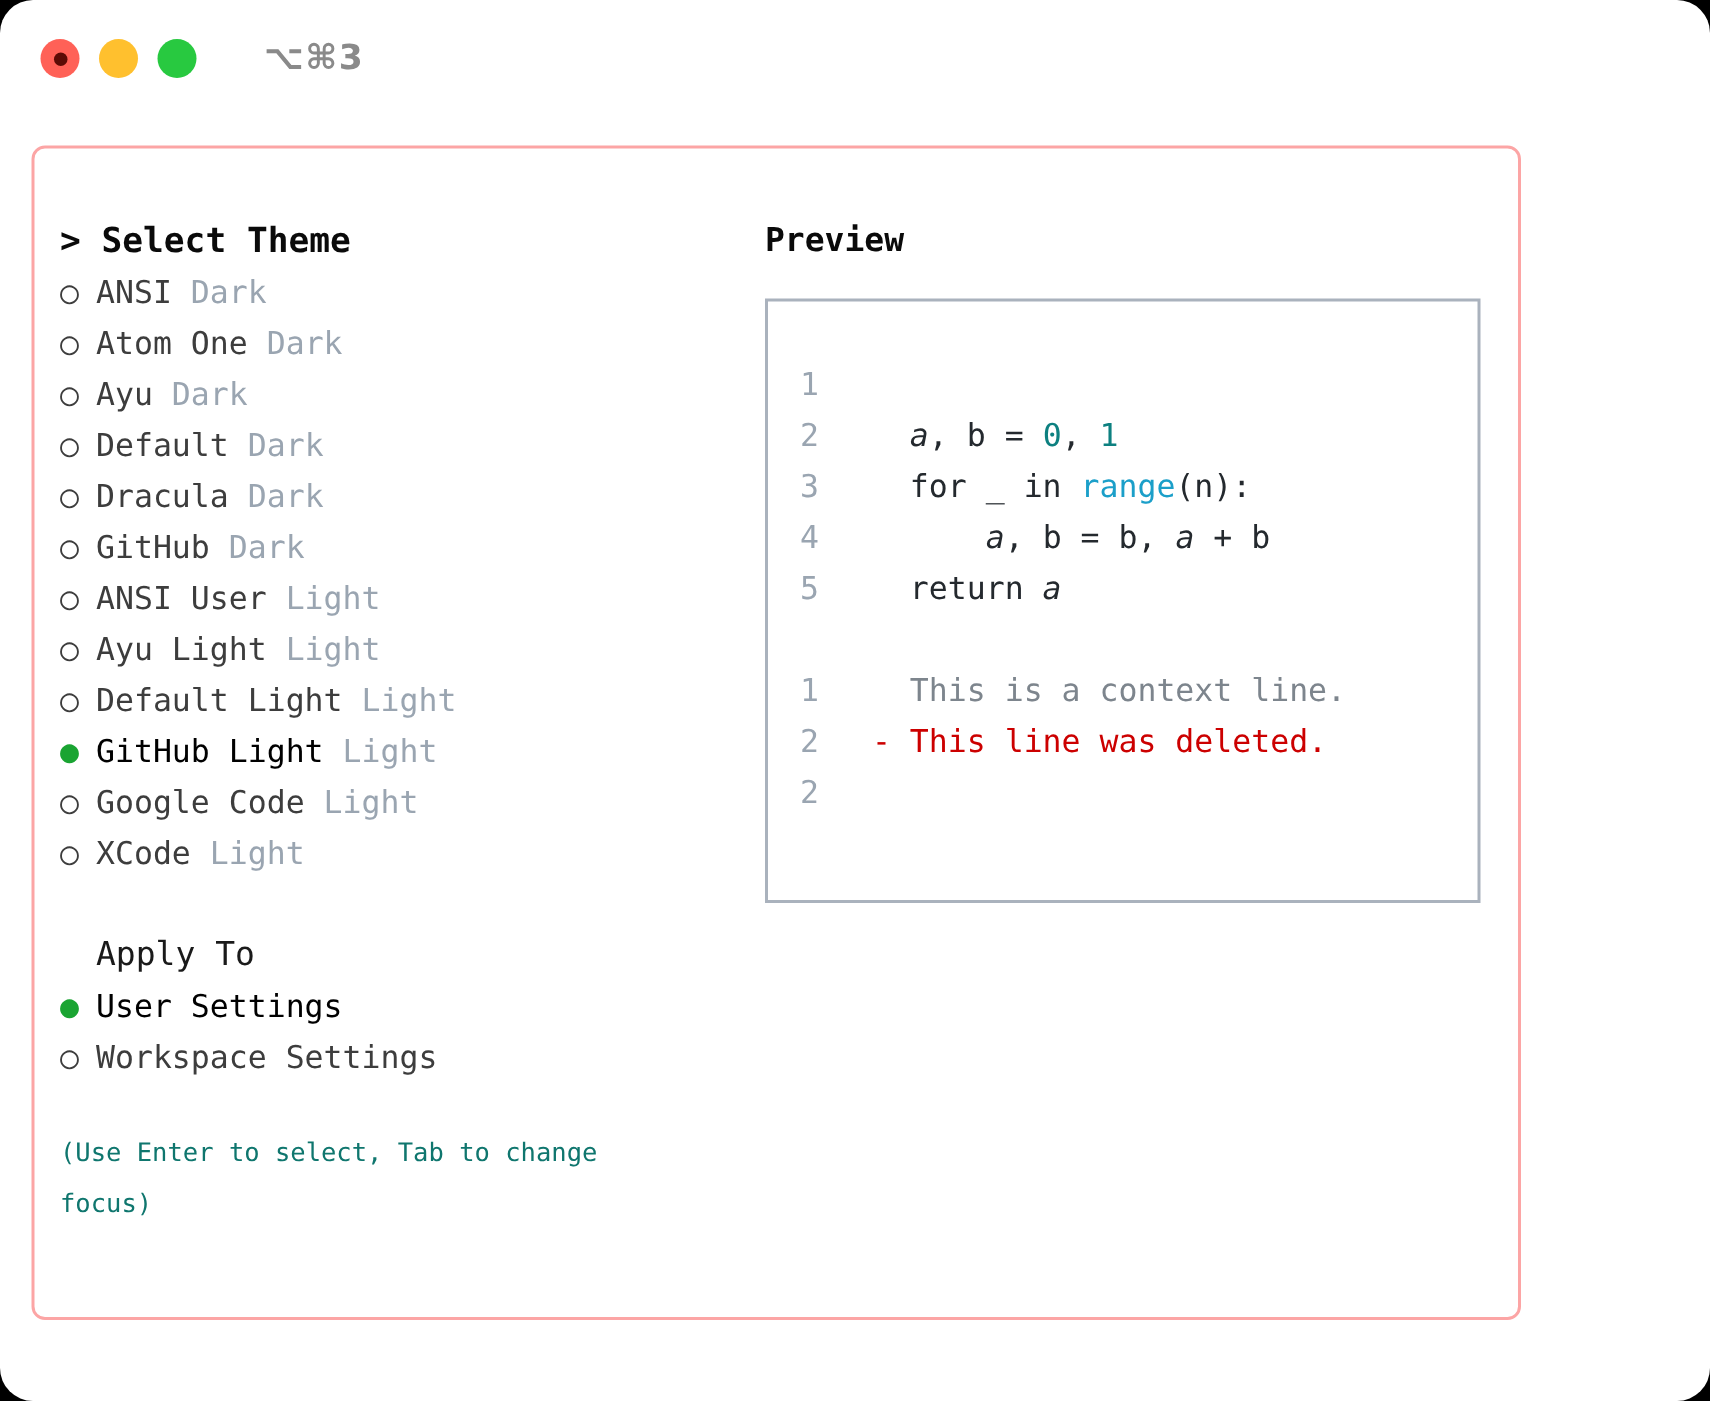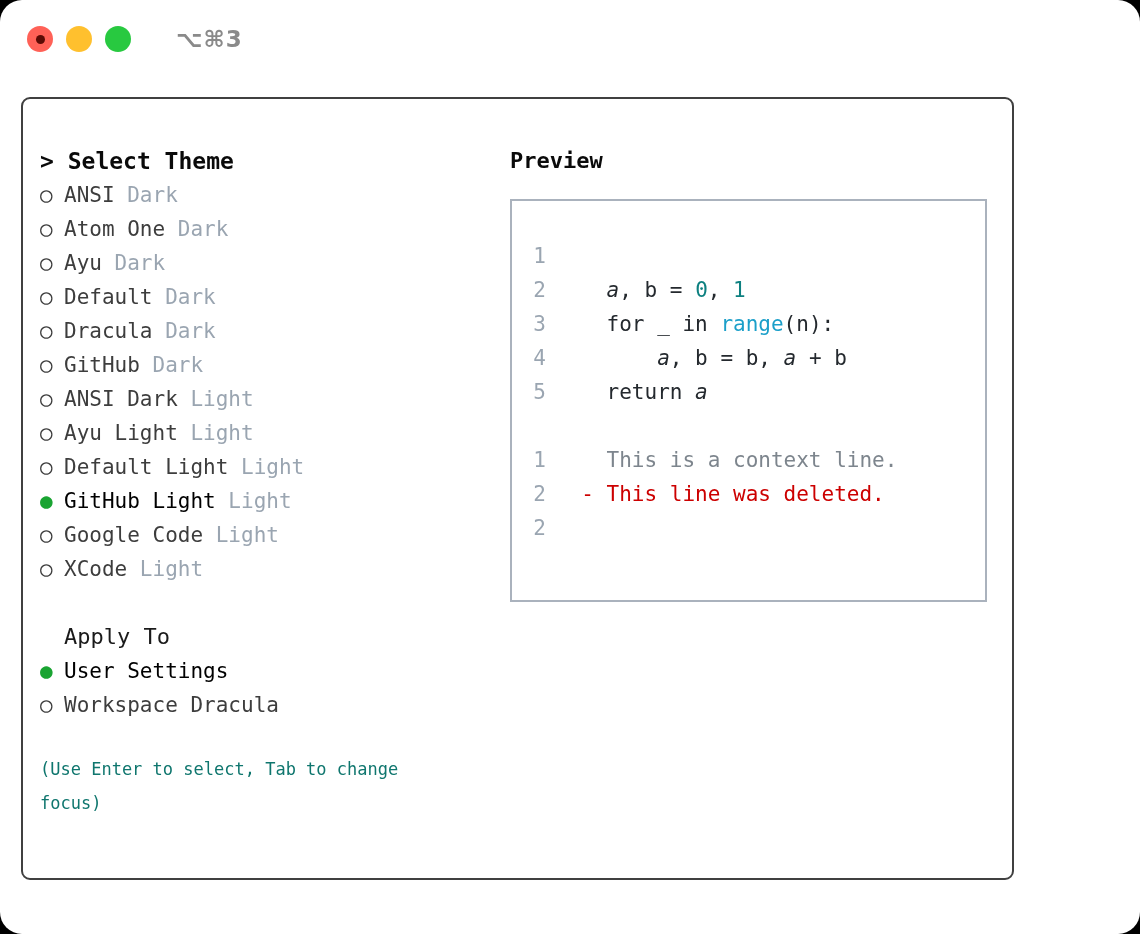--- a/index.html
+++ b/index.html
@@ -37,21 +37,21 @@
     font-size: 23px;
     font-weight: 700;
     color: #8a8a8a;
     letter-spacing: 1px;
   }
   
   .panel {
     position: absolute;
     left: 21px; top: 97px;
     width: 993px; height: 783px;
-    border: 2px solid #404040;
+    border: 2px solid #fca5a5;
     border-radius: 9px;
     background: #ffffff;
     text-decoration: underline;
   }
   .cols { position: absolute; left: 0; top: 0; width: 100%; height: 100%; }
   .left-col { position: absolute; left: 17px; top: 45px; width: 450px; }
   .right-col { position: absolute; left: 487px; top: 45px; width: 500px; }
 
   
   .list-header {
@@ -158,33 +158,33 @@
 
       <div class="left-col">
         <div class="list-header">&gt; Select Theme</div>
         <div id="theme-list">
             <div class="opt"><span class="bullet">○</span><span class="name">ANSI</span><span class="tag"> Dark</span></div>
             <div class="opt"><span class="bullet">○</span><span class="name">Atom One</span><span class="tag"> Dark</span></div>
             <div class="opt"><span class="bullet">○</span><span class="name">Ayu</span><span class="tag"> Dark</span></div>
             <div class="opt"><span class="bullet">○</span><span class="name">Default</span><span class="tag"> Dark</span></div>
             <div class="opt"><span class="bullet">○</span><span class="name">Dracula</span><span class="tag"> Dark</span></div>
             <div class="opt"><span class="bullet">○</span><span class="name">GitHub</span><span class="tag"> Dark</span></div>
-            <div class="opt"><span class="bullet">○</span><span class="name">ANSI Dark</span><span class="tag"> Light</span></div>
+            <div class="opt"><span class="bullet">○</span><span class="name">ANSI User</span><span class="tag"> Light</span></div>
             <div class="opt"><span class="bullet">○</span><span class="name">Ayu Light</span><span class="tag"> Light</span></div>
             <div class="opt"><span class="bullet">○</span><span class="name">Default Light</span><span class="tag"> Light</span></div>
             <div class="opt selected"><span class="bullet sel">●</span><span class="name">GitHub Light</span><span class="tag"> Light</span></div>
             <div class="opt"><span class="bullet">○</span><span class="name">Google Code</span><span class="tag"> Light</span></div>
             <div class="opt"><span class="bullet">○</span><span class="name">XCode</span><span class="tag"> Light</span></div>
           </div>
 
         <div class="spacer-line"></div>
         <div class="section-label">Apply To</div>
         <div id="apply-list">
             <div class="opt selected"><span class="bullet sel">●</span><span class="name">User Settings</span></div>
-            <div class="opt"><span class="bullet">○</span><span class="name">Workspace Dracula</span></div>
+            <div class="opt"><span class="bullet">○</span><span class="name">Workspace Settings</span></div>
           </div>
 
         <div class="hint">(Use Enter to select, Tab to change focus)</div>
       </div>
 
       <div class="right-col">
         <div class="preview-title">Preview</div>
         <div class="preview-box">
           <div id="code-block">
               <div class="code-line"><span class="gutter">1</span></div>

